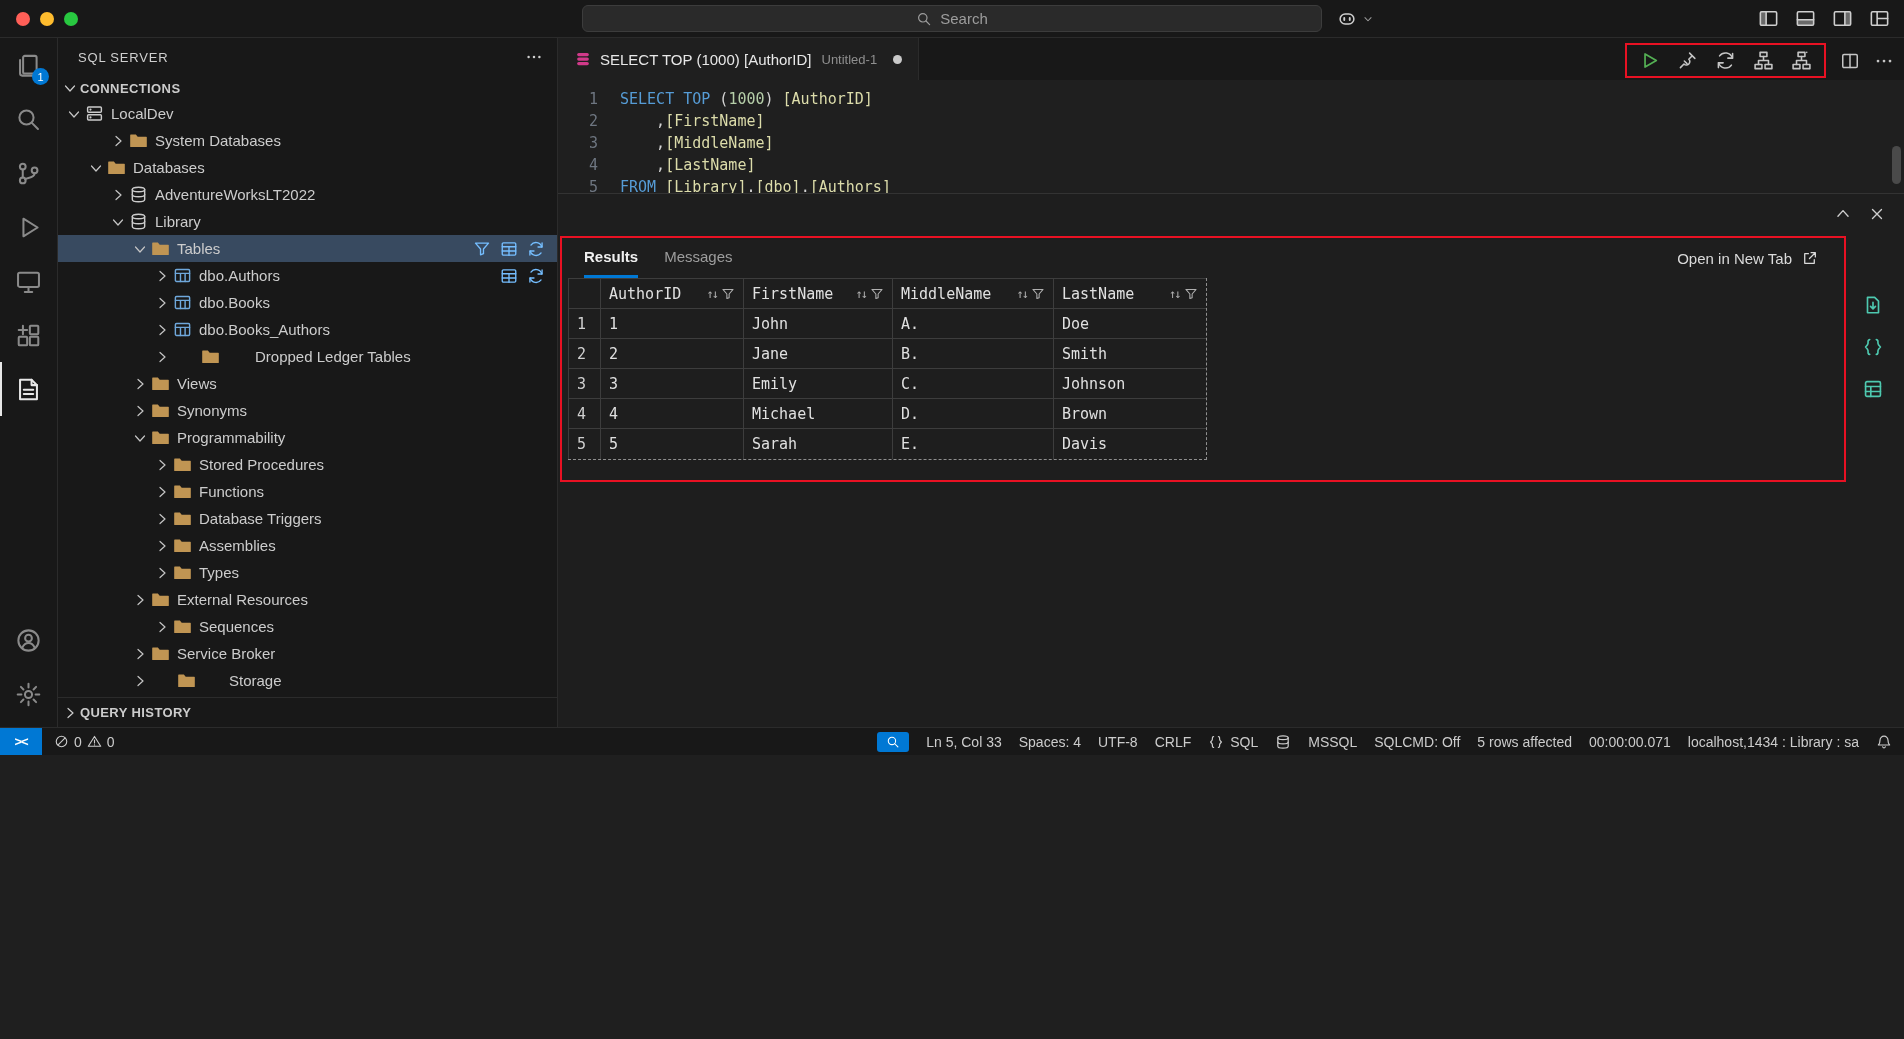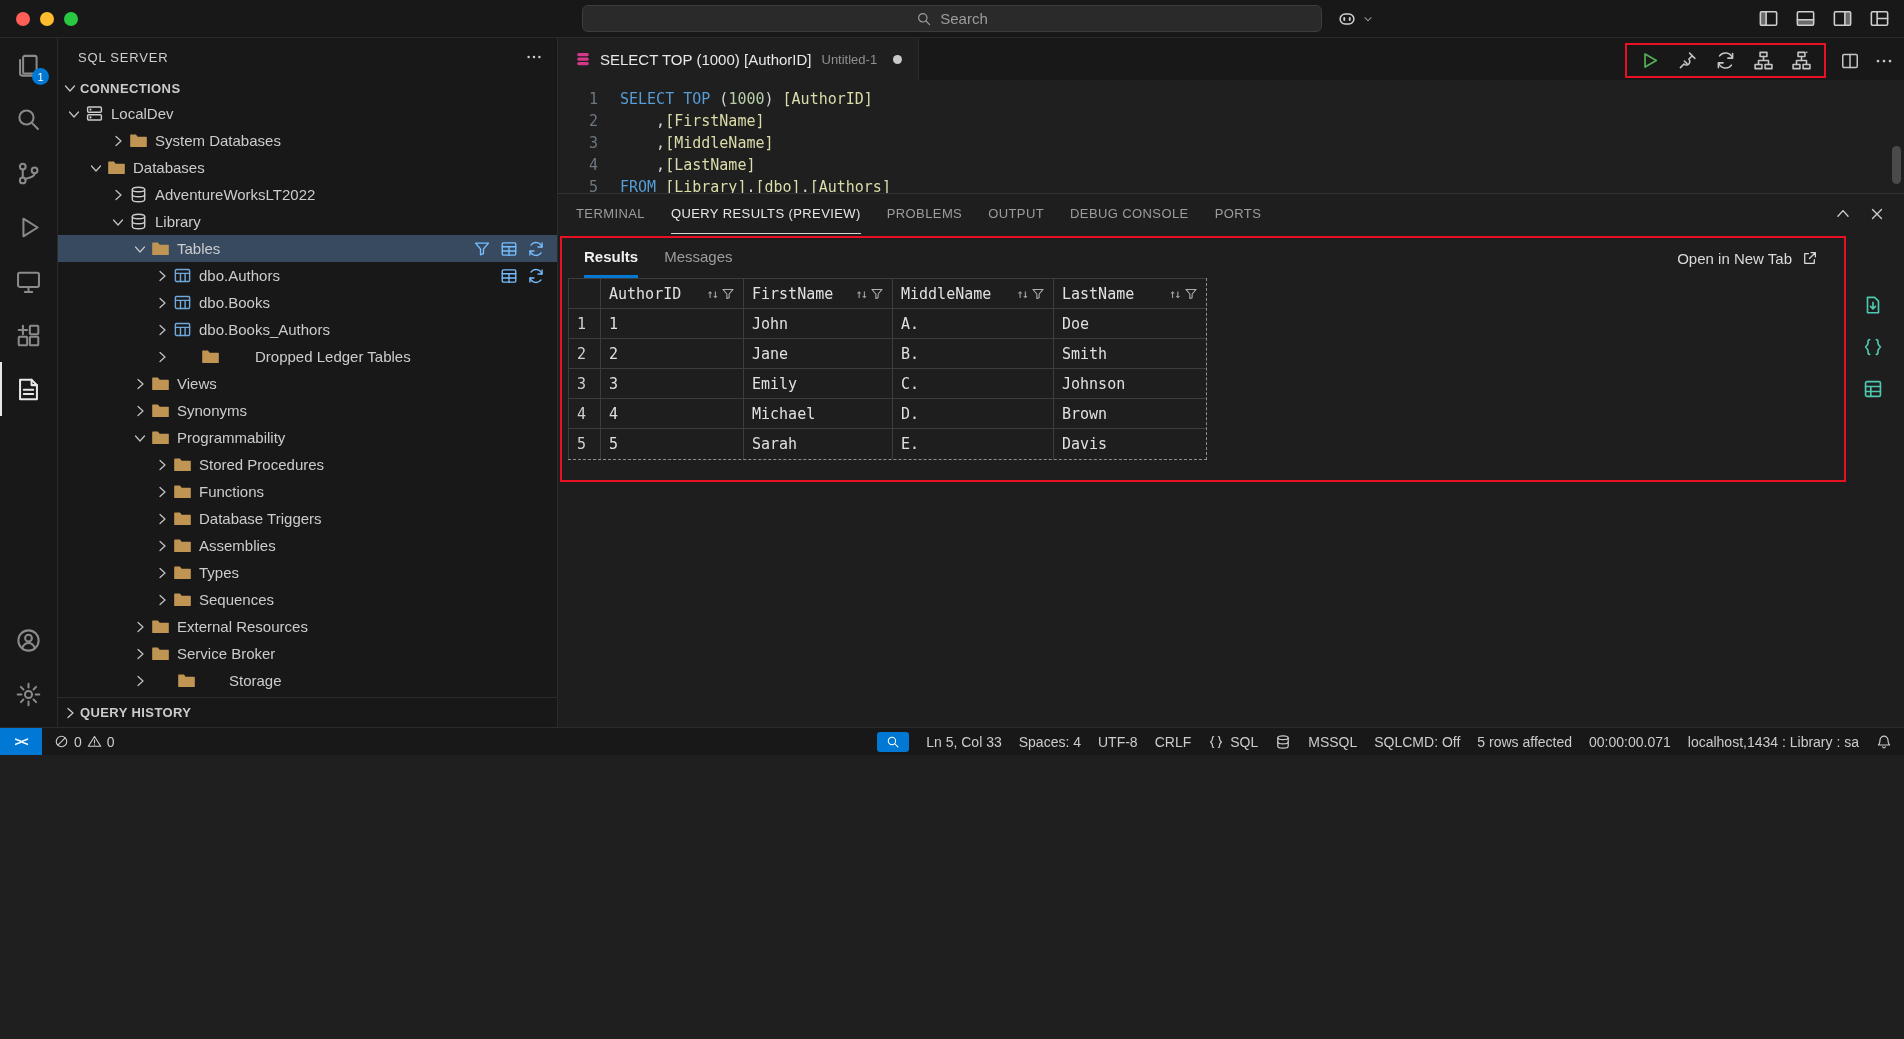--- a/index.html
+++ b/index.html
@@ -590,45 +590,45 @@
                 <path d="M6 3.5l5 4.5-5 4.5"></path>
               </svg>
             </span>
             <span class="ico ticon">
               <svg viewBox="0 0 16 16">
                 <path fill="#c09553" d="M1.5 3h4.3l1.5 1.8h7.2c.28 0 .5.22.5.5v7.7c0 .28-.22.5-.5.5h-13a.5.5 0 0 1-.5-.5V3.5c0-.28.22-.5.5-.5z"></path>
               </svg>
             </span>
             <span class="tlabel">Types</span>
           </div>
+          <div class="tree-row" style="padding-left: 74px;">
+            <span class="ico chev">
+              <svg viewBox="0 0 16 16" fill="none" stroke="currentColor" stroke-width="1.2" stroke-linecap="round" stroke-linejoin="round">
+                <path d="M6 3.5l5 4.5-5 4.5"></path>
+              </svg>
+            </span>
+            <span class="ico ticon">
+              <svg viewBox="0 0 16 16">
+                <path fill="#c09553" d="M1.5 3h4.3l1.5 1.8h7.2c.28 0 .5.22.5.5v7.7c0 .28-.22.5-.5.5h-13a.5.5 0 0 1-.5-.5V3.5c0-.28.22-.5.5-.5z"></path>
+              </svg>
+            </span>
+            <span class="tlabel">External Resources</span>
+          </div>
           <div class="tree-row" style="padding-left: 96px;">
             <span class="ico chev">
               <svg viewBox="0 0 16 16" fill="none" stroke="currentColor" stroke-width="1.2" stroke-linecap="round" stroke-linejoin="round">
                 <path d="M6 3.5l5 4.5-5 4.5"></path>
               </svg>
             </span>
             <span class="ico ticon">
               <svg viewBox="0 0 16 16">
                 <path fill="#c09553" d="M1.5 3h4.3l1.5 1.8h7.2c.28 0 .5.22.5.5v7.7c0 .28-.22.5-.5.5h-13a.5.5 0 0 1-.5-.5V3.5c0-.28.22-.5.5-.5z"></path>
               </svg>
             </span>
             <span class="tlabel">Sequences</span>
-          </div>
-          <div class="tree-row" style="padding-left: 74px;">
-            <span class="ico chev">
-              <svg viewBox="0 0 16 16" fill="none" stroke="currentColor" stroke-width="1.2" stroke-linecap="round" stroke-linejoin="round">
-                <path d="M6 3.5l5 4.5-5 4.5"></path>
-              </svg>
-            </span>
-            <span class="ico ticon">
-              <svg viewBox="0 0 16 16">
-                <path fill="#c09553" d="M1.5 3h4.3l1.5 1.8h7.2c.28 0 .5.22.5.5v7.7c0 .28-.22.5-.5.5h-13a.5.5 0 0 1-.5-.5V3.5c0-.28.22-.5.5-.5z"></path>
-              </svg>
-            </span>
-            <span class="tlabel">External Resources</span>
           </div>
           <div class="tree-row" style="padding-left: 74px;">
             <span class="ico chev">
               <svg viewBox="0 0 16 16" fill="none" stroke="currentColor" stroke-width="1.2" stroke-linecap="round" stroke-linejoin="round">
                 <path d="M6 3.5l5 4.5-5 4.5"></path>
               </svg>
             </span>
             <span class="ico ticon">
               <svg viewBox="0 0 16 16">
                 <path fill="#c09553" d="M1.5 3h4.3l1.5 1.8h7.2c.28 0 .5.22.5.5v7.7c0 .28-.22.5-.5.5h-13a.5.5 0 0 1-.5-.5V3.5c0-.28.22-.5.5-.5z"></path>
@@ -785,28 +785,20 @@
             <div class="code-line">
               <span class="gutter">5</span>
               <span class="ctext"><span class="tok-kw">FROM</span><span> </span><span class="tok-id">[Library]</span><span>.</span><span class="tok-id">[dbo]</span><span>.</span><span class="tok-id">[Authors]</span></span>
             </div>
           </div>
       </div>
       <div class="scroll-thumb"></div>
 
       <div class="panel">
         <div class="panel-tabs">
-          <div class="panel-tabs-list">
-              <span class="panel-tab">TERMINAL</span>
-              <span class="panel-tab active">QUERY RESULTS (PREVIEW)</span>
-              <span class="panel-tab">PROBLEMS</span>
-              <span class="panel-tab">OUTPUT</span>
-              <span class="panel-tab">DEBUG CONSOLE</span>
-              <span class="panel-tab">PORTS</span>
-            </div>
           <div class="panel-actions">
             <span class="ico">
                 <svg viewBox="0 0 16 16" fill="none" stroke="currentColor" stroke-width="1.2" stroke-linecap="round" stroke-linejoin="round">
                   <path d="M3.5 10l4.5-5 4.5 5"></path>
                 </svg>
               </span>
             <span class="ico">
                 <svg viewBox="0 0 16 16" fill="none" stroke="currentColor" stroke-width="1.2" stroke-linecap="round" stroke-linejoin="round">
                   <path d="M4 4l8 8M12 4l-8 8"></path>
                 </svg>

